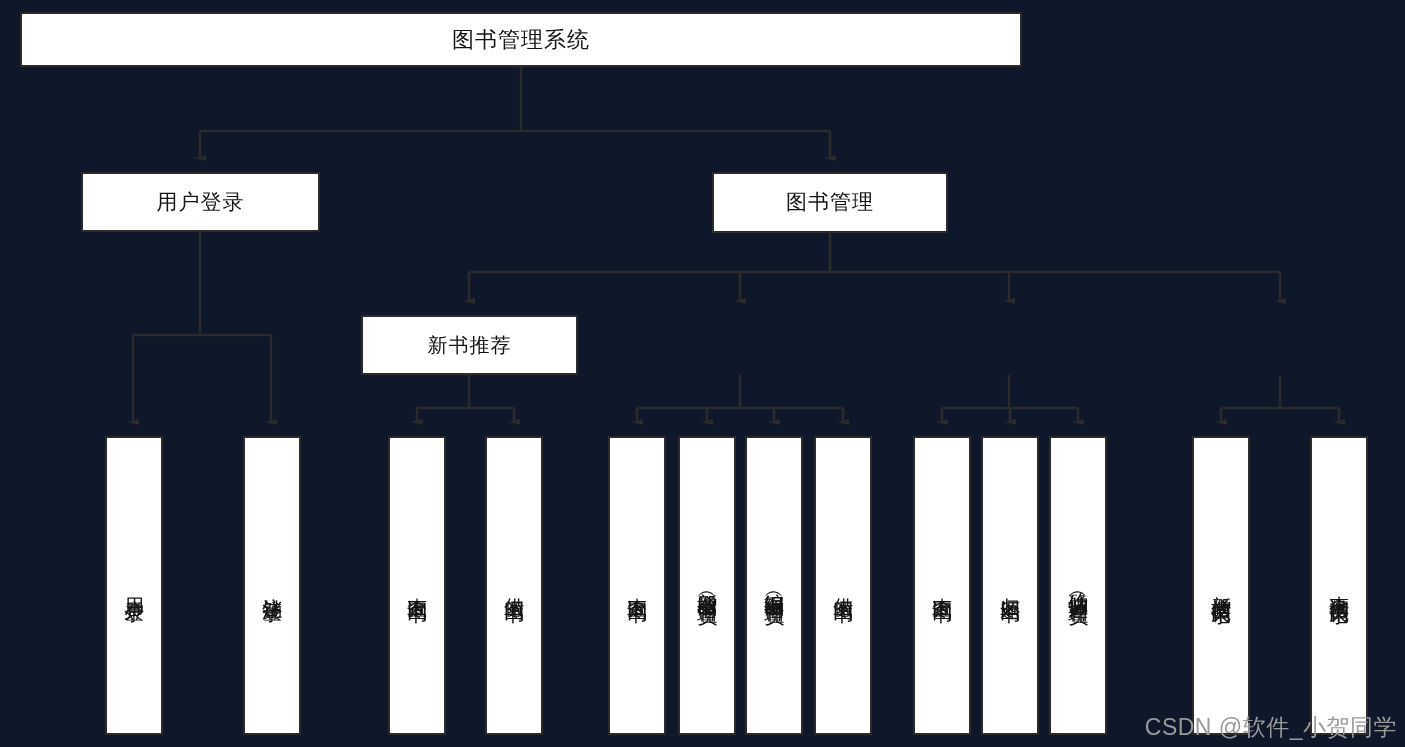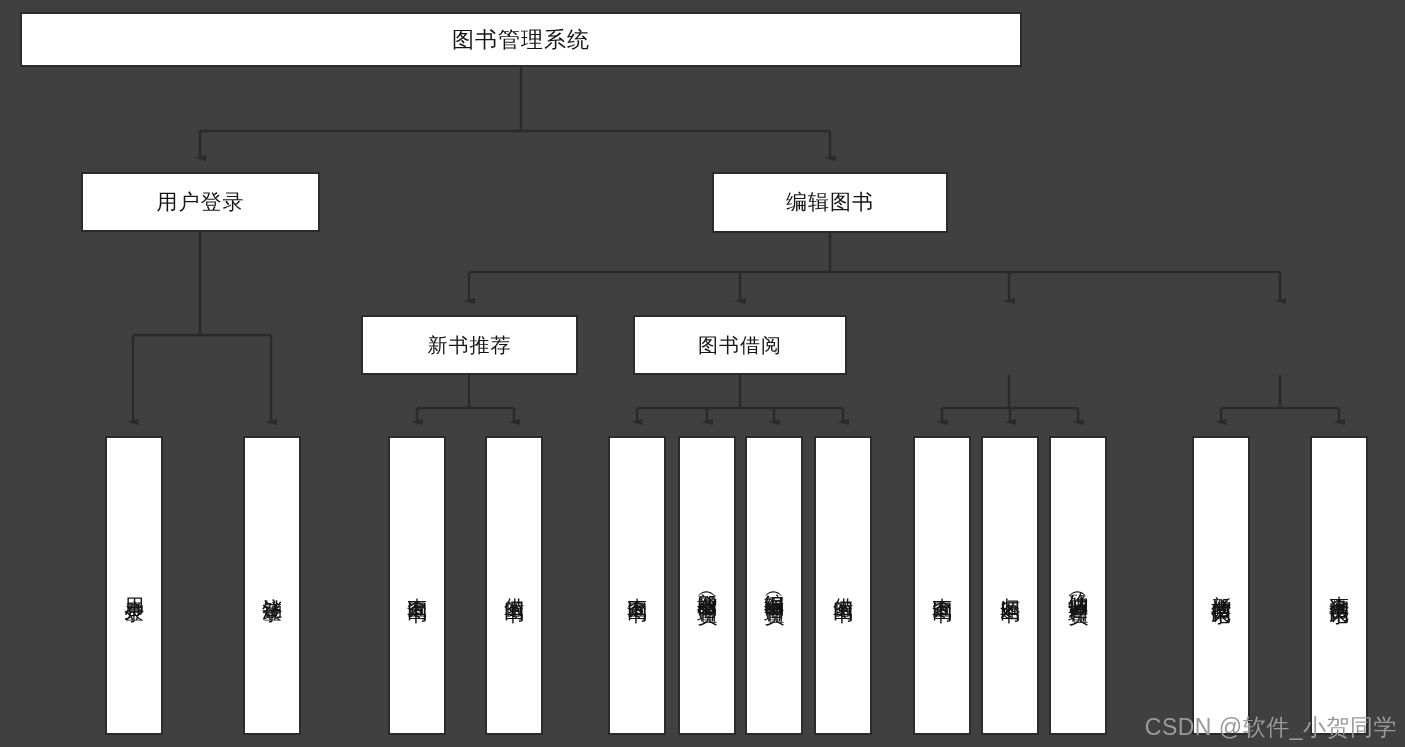--- a/index.html
+++ b/index.html
@@ -5,21 +5,21 @@
 <style>
   html,body{margin:0;padding:0;background:#ffffff;}
   body{
     font-family:"Liberation Sans","DejaVu Sans",sans-serif;
     color:#111111;
   }
   #canvas{
     position:relative;
     width:1405px;
     height:747px;
-    background:#404040;
+    background:#0f172a;
     overflow:hidden;
   }
   svg.connectors{
     position:absolute;
     left:0; top:0;
     width:1405px;
     height:747px;
     pointer-events:none;
   }
   .node{
@@ -123,28 +123,25 @@
   </svg>
 
   <div class="node root" style="left:20px;top:12px;width:1002px;height:55px;">
     <span class="label">图书管理系统</span>
   </div>
 
   <div class="node level2" style="left:81px;top:172px;width:239px;height:60px;">
     <span class="label">用户登录</span>
   </div>
   <div class="node level2" style="left:712px;top:172px;width:236px;height:61px;">
-    <span class="label">编辑图书</span>
+    <span class="label">图书管理</span>
   </div>
 
   <div class="node level3" style="left:361px;top:315px;width:217px;height:60px;align-items:center;">
     <span class="label">新书推荐</span>
-  </div>
-  <div class="node level3" style="left:633px;top:315px;width:214px;height:60px;">
-    <span class="label">图书借阅</span>
   </div>
 
   <div class="node leaf" style="left:105px;top:436px;width:58px;height:299px;">
     <span class="label">用户登录</span>
   </div>
   <div class="node leaf" style="left:243px;top:436px;width:58px;height:299px;">
     <span class="label">注销登录</span>
   </div>
 
   <div class="node leaf" style="left:388px;top:436px;width:58px;height:299px;">

